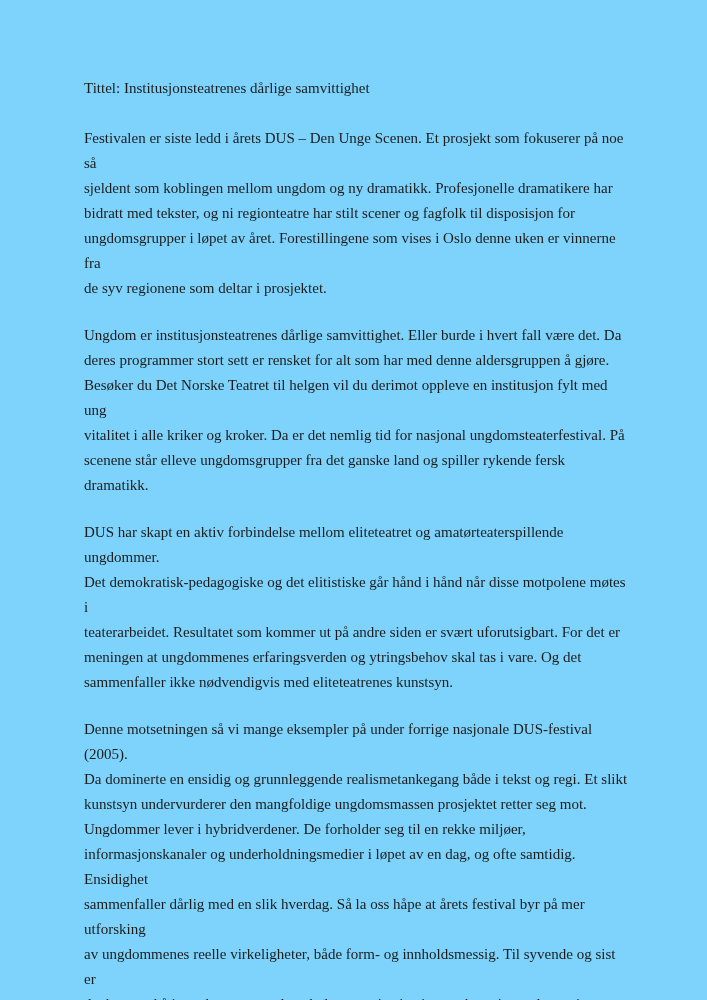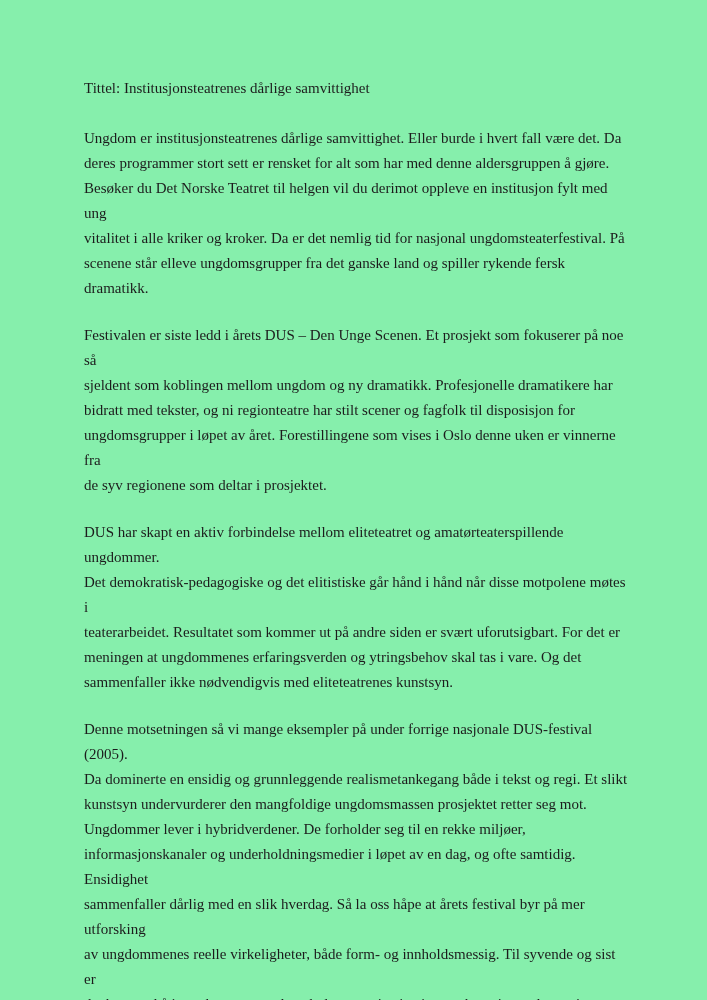--- a/index.html
+++ b/index.html
@@ -10,21 +10,21 @@
     width: 707px;
     height: 1000px;
     background: #ffffff;
     overflow: hidden;
   }
   .page {
     box-sizing: border-box;
     width: 707px;
     height: 1000px;
     padding: 76px 78px 0 84px;
-    background: #86efac;
+    background: #7dd3fc;
     color: #1c1c1c;
     font-family: "Liberation Serif", "DejaVu Serif", serif;
     font-size: 15px;
     line-height: 25px;
   }
   .title-line {
     margin: 0 0 25px 0;
     white-space: pre-line;
   }
   .author-line {
@@ -36,31 +36,31 @@
     white-space: pre-line;
   }
 </style>
 </head>
 <body>
 
 <div class="page">
   <div class="title-line">Tittel: Institusjonsteatrenes dårlige samvittighet</div>
 
 
+  <p class="para">Festivalen er siste ledd i årets DUS – Den Unge Scenen. Et prosjekt som fokuserer på noe så
+sjeldent som koblingen mellom ungdom og ny dramatikk. Profesjonelle dramatikere har
+bidratt med tekster, og ni regionteatre har stilt scener og fagfolk til disposisjon for
+ungdomsgrupper i løpet av året. Forestillingene som vises i Oslo denne uken er vinnerne fra
+de syv regionene som deltar i prosjektet.</p>
+
   <p class="para">Ungdom er institusjonsteatrenes dårlige samvittighet. Eller burde i hvert fall være det. Da
 deres programmer stort sett er rensket for alt som har med denne aldersgruppen å gjøre.
 Besøker du Det Norske Teatret til helgen vil du derimot oppleve en institusjon fylt med ung
 vitalitet i alle kriker og kroker. Da er det nemlig tid for nasjonal ungdomsteaterfestival. På
 scenene står elleve ungdomsgrupper fra det ganske land og spiller rykende fersk dramatikk.</p>
-
-  <p class="para">Festivalen er siste ledd i årets DUS – Den Unge Scenen. Et prosjekt som fokuserer på noe så
-sjeldent som koblingen mellom ungdom og ny dramatikk. Profesjonelle dramatikere har
-bidratt med tekster, og ni regionteatre har stilt scener og fagfolk til disposisjon for
-ungdomsgrupper i løpet av året. Forestillingene som vises i Oslo denne uken er vinnerne fra
-de syv regionene som deltar i prosjektet.</p>
 
   <p class="para">DUS har skapt en aktiv forbindelse mellom eliteteatret og amatørteaterspillende ungdommer.
 Det demokratisk-pedagogiske og det elitistiske går hånd i hånd når disse motpolene møtes i
 teaterarbeidet. Resultatet som kommer ut på andre siden er svært uforutsigbart. For det er
 meningen at ungdommenes erfaringsverden og ytringsbehov skal tas i vare. Og det
 sammenfaller ikke nødvendigvis med eliteteatrenes kunstsyn.</p>
 
   <p class="para">Denne motsetningen så vi mange eksempler på under forrige nasjonale DUS-festival (2005).
 Da dominerte en ensidig og grunnleggende realismetankegang både i tekst og regi. Et slikt
 kunstsyn undervurderer den mangfoldige ungdomsmassen prosjektet retter seg mot.

